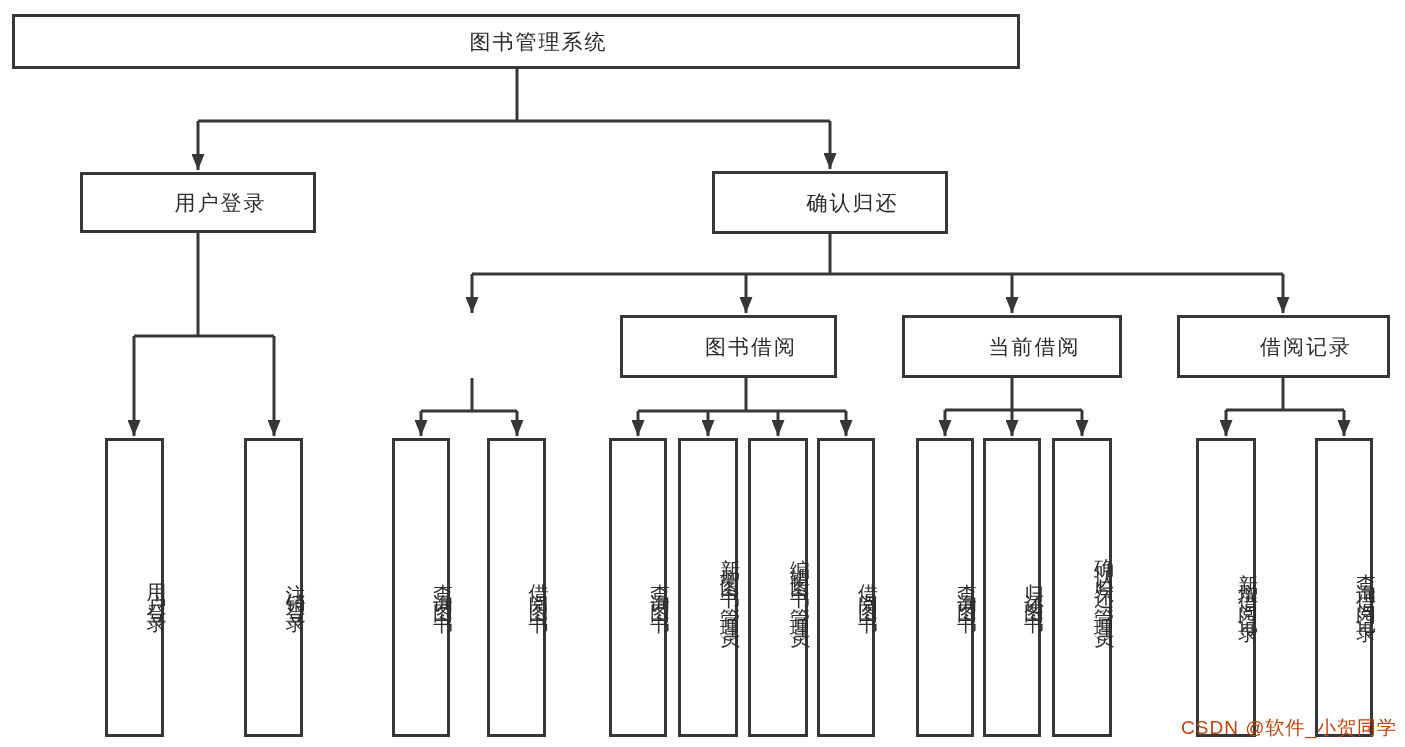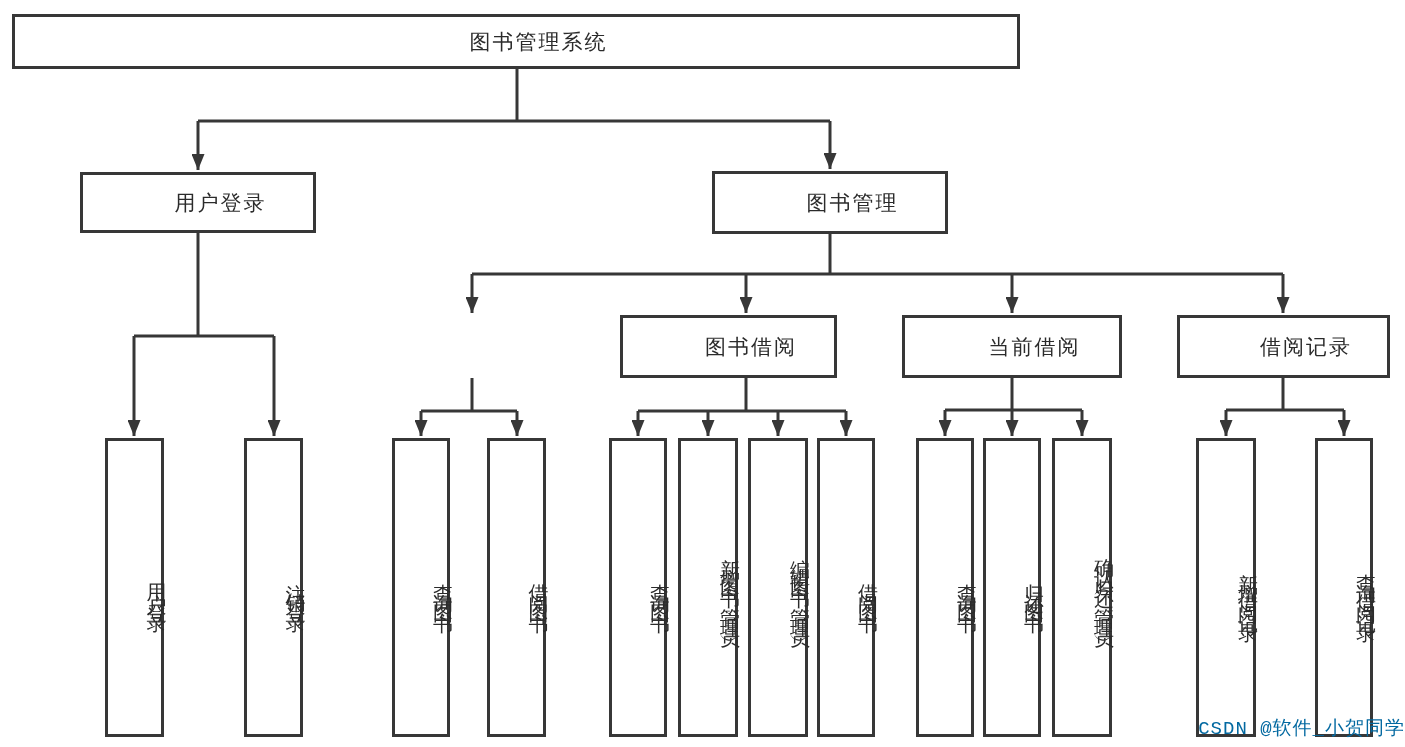--- a/index.html
+++ b/index.html
@@ -23,26 +23,25 @@
   .node.h{font-size:21px;letter-spacing:2px;}
   .node.v{font-size:20px;}
   .node.v span{
     writing-mode:vertical-rl;
     text-orientation:mixed;
     letter-spacing:10px;
     line-height:1;
   }
   .watermark{
     position:absolute;
-    right:0;top:715px;
+    right:8px;top:715px;
     font-size:19px;
-    color:#0369a1;
+    color:#c2410c;
     letter-spacing:1px;
     white-space:nowrap;
-    font-family:Liberation Mono, monospace;
   }
 </style>
 </head>
 <body>
 
 <div class="canvas">
 
   <svg class="connectors" viewBox="0 0 1405 747" xmlns="http://www.w3.org/2000/svg">
     <defs>
       <marker id="arr" markerUnits="userSpaceOnUse" markerWidth="16" markerHeight="13" viewBox="0 0 16 13" refX="16" refY="6.5" orient="auto">
@@ -94,21 +93,21 @@
   </svg>
 
   <div class="node h" style="left:12px;top:14px;width:1008px;height:55px">
     <span>图书管理系统</span>
   </div>
 
   <div class="node h" style="left:80px;top:172px;width:236px;height:61px">
     <span>用户登录</span>
   </div>
   <div class="node h" style="left:712px;top:171px;width:236px;height:63px">
-    <span>图书管理</span>
+    <span>确认归还</span>
   </div>
 
   <div class="node h" style="left:620px;top:315px;width:217px;height:63px">
     <span>图书借阅</span>
   </div>
   <div class="node h" style="left:1177px;top:315px;width:213px;height:63px">
     <span>借阅记录</span>
   </div>
   <div class="node h" style="left:902px;top:315px;width:220px;height:63px">
     <span>当前借阅</span>

